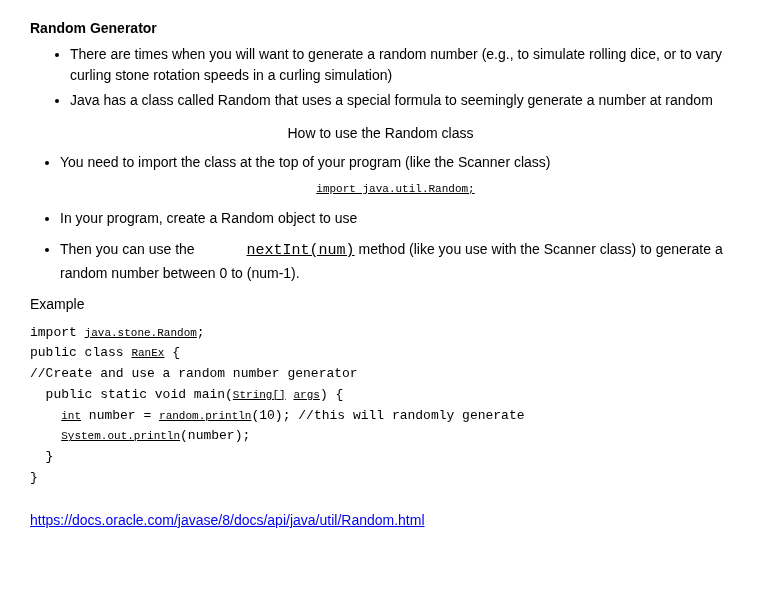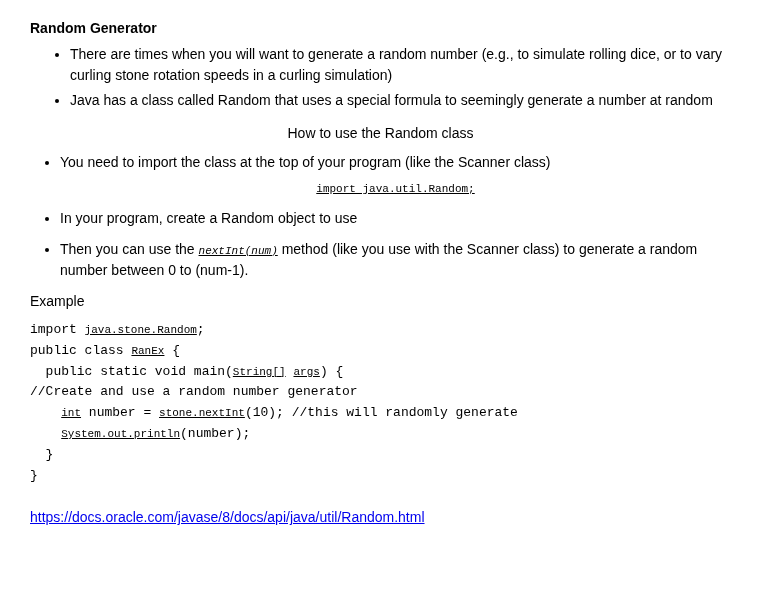--- a/index.html
+++ b/index.html
@@ -78,24 +78,24 @@
       line-height: 1.6;
       margin-bottom: 16px;
     }
 
     .code-area .line {
       display: block;
       white-space: pre;
     }
 
     .italic-underline {
-      font-style: italic;
       text-decoration: underline;
       font-family: 'Courier New', Courier, monospace;
-      font-size: 11px;
+      font-size: 15px;
+      margin-left: 48px;
     }
 
     .link-text {
       color: #0000EE;
       text-decoration: underline;
       cursor: pointer;
     }
 
     .footer-section {
       margin-top: 20px;
@@ -139,23 +139,23 @@
       <span>Then you can use the </span><span class="italic-underline">nextInt(num)</span><span> method (like you use with the Scanner class) to generate a random number between 0 to (num-1).</span>
     </li>
   </ul>
 
   <div class="example-section">
     <div class="example-label">Example</div>
 
     <div class="code-area">
       <span class="line">import <span class="code-underline">java.stone.Random</span>;</span>
       <span class="line">public class <span class="code-underline">RanEx</span> {</span>
+      <span class="line">//Create and use a random number generator</span>
       <span class="line">  public static void main(<span class="code-underline">String[]</span> <span class="code-underline">args</span>) {</span>
-      <span class="line">//Create and use a random number generator</span>
-      <span class="line">    <span class="code-underline">int</span> number = <span class="code-underline">stone.nextInt</span>(10); //this will randomly generate</span>
+      <span class="line">    <span class="code-underline">int</span> number = <span class="code-underline">random.println</span>(10); //this will randomly generate</span>
       <span class="line">    <span class="code-underline">System.out.println</span>(number);</span>
       <span class="line">  }</span>
       <span class="line">}</span>
     </div>
   </div>
 
   <div class="footer-section">
     <a class="link-text">https://docs.oracle.com/javase/8/docs/api/java/util/Random.html</a>
   </div>
 

